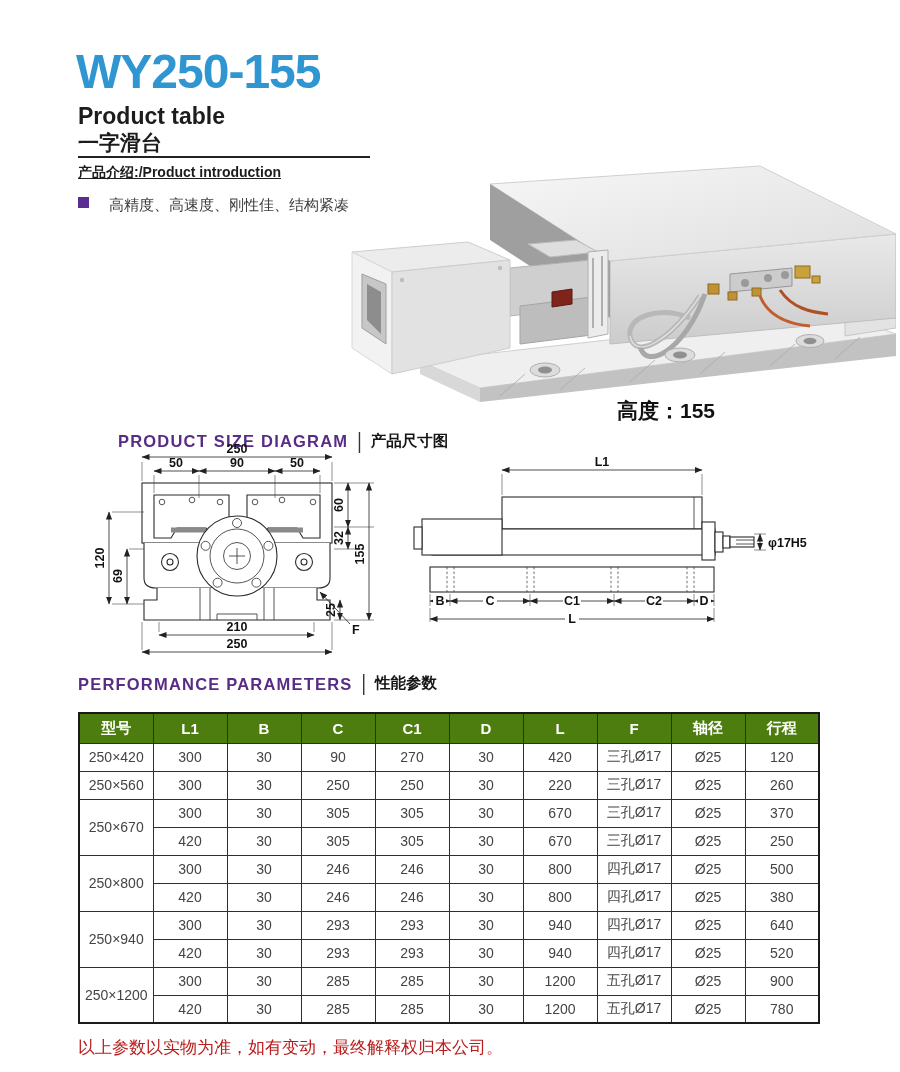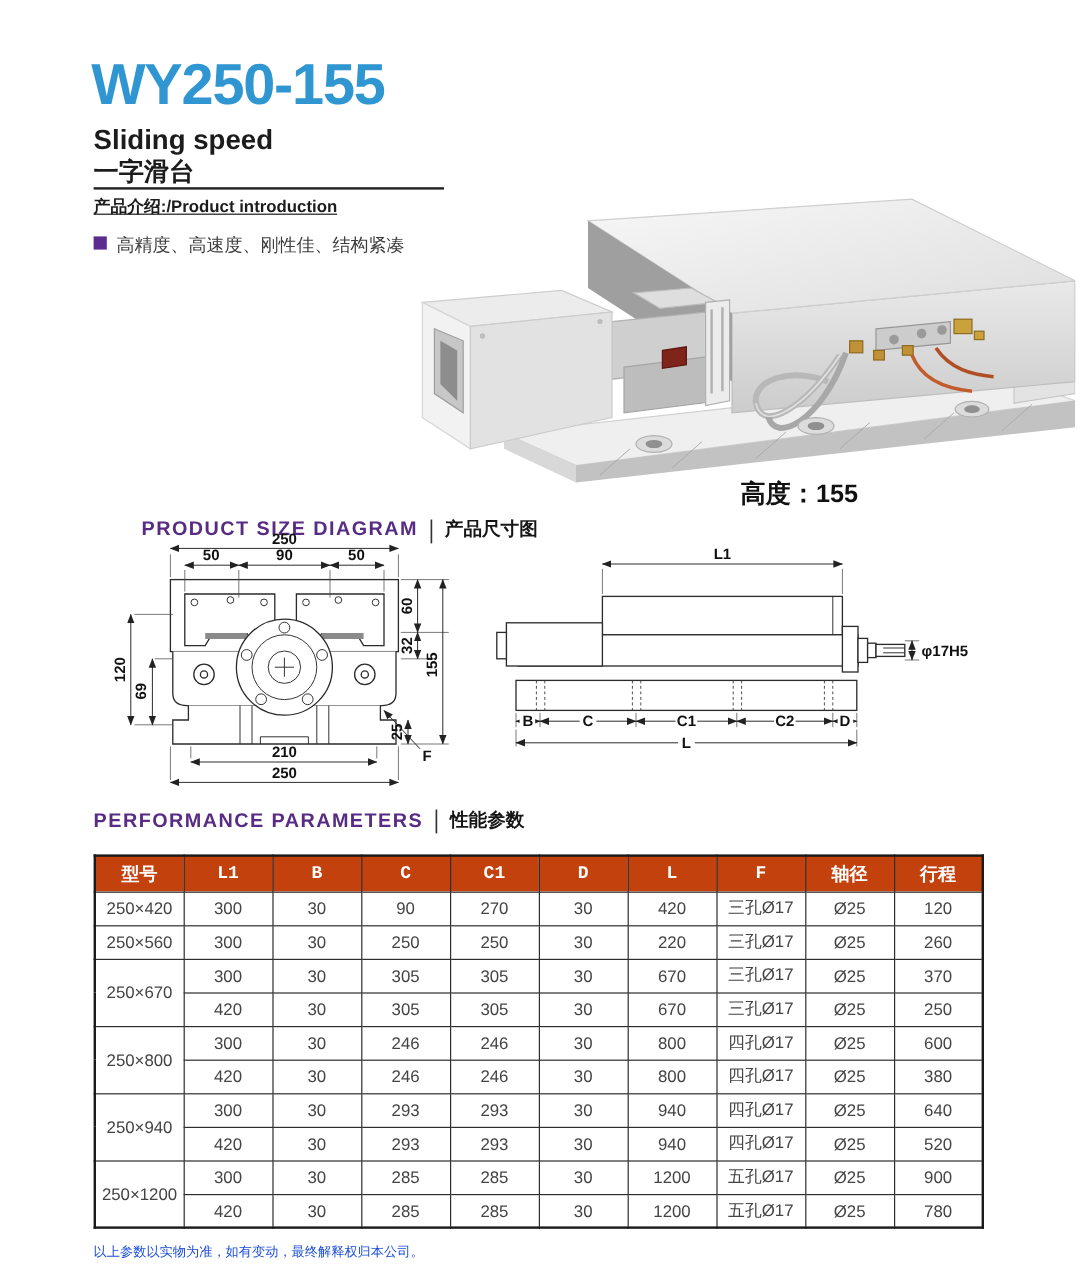--- a/index.html
+++ b/index.html
@@ -8,21 +8,21 @@
   .page { position:relative; width:739px; height:1072px; background:#fff; }
 
   
   .model-title { position:absolute; left:76px; top:44px; font-size:48px; font-weight:700;
                  color:#2F96D2; letter-spacing:-1px; }
   .subtitle-en { position:absolute; left:78px; top:103px; font-size:23px; font-weight:700; color:#1c1c1c; }
   .subtitle-cn { position:absolute; left:78px; top:129px; font-size:21px; font-weight:700; color:#1c1c1c; }
   .title-rule  { position:absolute; left:78px; top:156px; width:292px; height:2px; background:#222; }
   .intro-label { position:absolute; left:78px; top:164px; font-size:14px; font-weight:700; color:#1c1c1c;text-decoration:underline; }
 
-  .bullet { position:absolute; left:78px; display:flex; gap:8px; }
+  .bullet { position:absolute; left:78px; display:flex; gap:20px; }
   .bullet-1 { top:193px; }
   .bullet-2 { top:224px; width:318px; }
   .bullet-sq { flex:0 0 auto; width:11px; height:11px; background:#5B2D8E; margin-top:4px; }
   .bullet-text { font-size:15px; line-height:1.55; color:#3c3c3c; }
 
   
   .photo { position:absolute; left:340px; top:156px; width:556px; height:248px; }
   .height-label { position:absolute; left:617px; top:397px; font-size:21px; font-weight:700; color:#111; }
 
   
@@ -39,34 +39,34 @@
   .drw { stroke:#2b2b2b; stroke-width:1.1; fill:#ffffff; }
   .drw-thin { stroke:#2b2b2b; stroke-width:0.8; fill:none; }
   .dim { stroke:#222; stroke-width:0.8; fill:none; }
   .ext { stroke:#444; stroke-width:0.6; fill:none; }
   .dimtxt { font-size:12.5px; font-weight:600; fill:#111; }
   .holedash { stroke:#444; stroke-width:0.8; stroke-dasharray:2.4,2.2; fill:none; }
 
   
   .param-table { position:absolute; left:78px; top:712px; width:742px; border-collapse:collapse;
                  table-layout:fixed; border:2px solid #1a1a1a; }
-  .param-table th { background:#c2410c; color:#fff; font-weight:700; font-size:15px;
-                    height:30px; border:1px solid #2e2e2e; text-align:center;font-family:Liberation Mono, monospace; }
+  .param-table th { background:#4d7c0f; color:#fff; font-weight:700; font-size:15px;
+                    height:30px; border:1px solid #2e2e2e; text-align:center; }
   .param-table td { text-align:center; font-size:14px; color:#444; height:28px;
                     border:1px solid #2e2e2e; background:#fff; }
 
-  .footer-note { position:absolute; left:78px; top:1036px; font-size:11px; color:#1d4ed8; }
+  .footer-note { position:absolute; left:78px; top:1036px; font-size:17px; color:#b91c1c; }
 </style>
 </head>
 <body>
 
 <div class="page">
 
   <div class="model-title">WY250-155</div>
-  <div class="subtitle-en">Sliding speed</div>
+  <div class="subtitle-en">Product table</div>
   <div class="subtitle-cn">一字滑台</div>
   <div class="title-rule"></div>
   <div class="intro-label">产品介绍:/Product introduction</div>
 
   <div class="bullet bullet-1">
     <span class="bullet-sq"></span>
     <span class="bullet-text">高精度、高速度、刚性佳、结构紧凑</span>
   </div>
 
   <svg class="photo" viewBox="0 0 556 248">
@@ -390,21 +390,21 @@
         <tr>
           <td rowspan="2">250×800</td>
           <td>300</td>
           <td>30</td>
           <td>246</td>
           <td>246</td>
           <td>30</td>
           <td>800</td>
           <td>四孔Ø17</td>
           <td>Ø25</td>
-          <td>600</td>
+          <td>500</td>
         </tr>
         <tr>
           <td>420</td>
           <td>30</td>
           <td>246</td>
           <td>246</td>
           <td>30</td>
           <td>800</td>
           <td>四孔Ø17</td>
           <td>Ø25</td>

